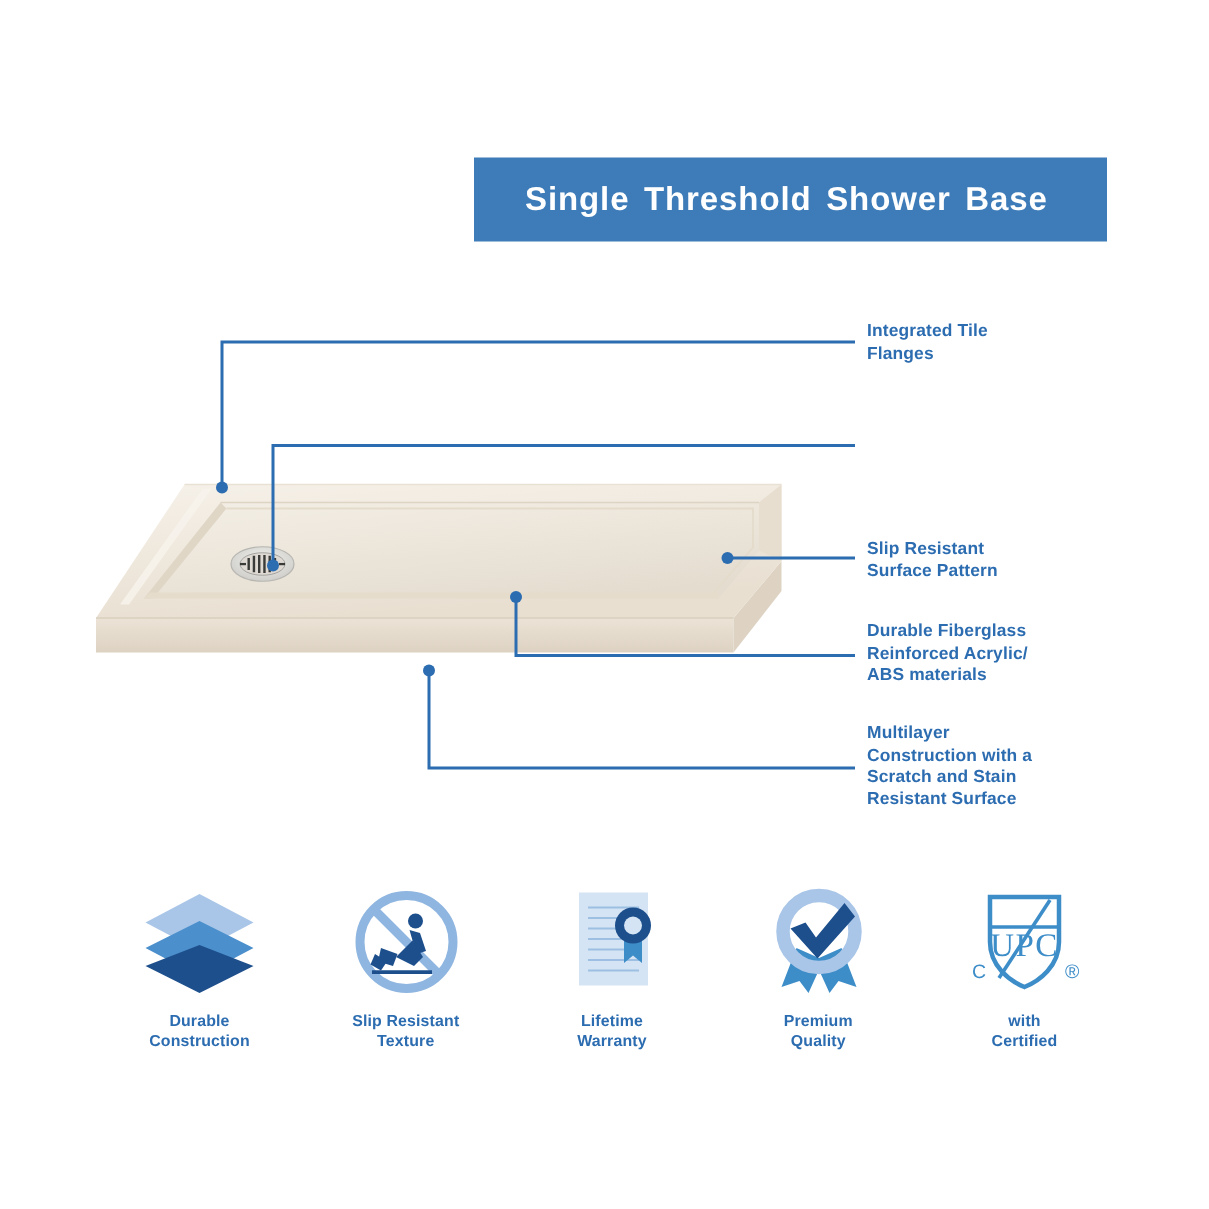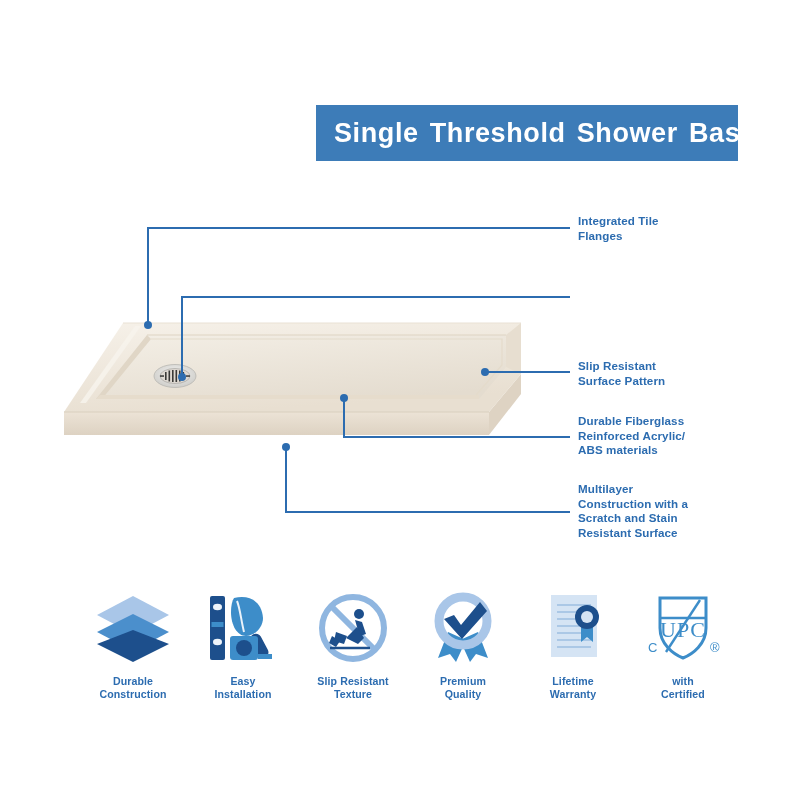--- a/index.html
+++ b/index.html
@@ -13,25 +13,25 @@
   #page{position:relative;width:806px;height:806px;background:#ffffff;}
 
   
   .title-bar{
     position:absolute;left:316px;top:105px;width:422px;height:56px;
     background:#3d7cb8;
     display:flex;align-items:center;
   }
   .title-bar .title-text{
     color:#ffffff;
-    font-size:27px;
+    font-size:22px;
     font-weight:bold;
     letter-spacing:.6px;
     word-spacing:3px;
-    padding-left:18px;
+    padding-left:34px;
     white-space:nowrap;
   }
 
   
   .product{position:absolute;left:55px;top:295px;width:470px;height:185px;}
   .product svg{display:block;width:470px;height:185px;}
 
   
   .callout{
     position:absolute;
@@ -191,42 +191,20 @@
         <svg width="78" height="72" viewBox="0 0 78 72" xmlns="http://www.w3.org/2000/svg">
           <polygon points="39,4 75,23 39,42 3,23" fill="#a9c6e8"></polygon>
           <polygon points="39,22 75,40 39,59 3,40" fill="#4b8fcc"></polygon>
           <polygon points="39,38 75,52 39,70 3,52" fill="#1d4f8c"></polygon>
         </svg>
       </div>
       <div class="cap">Durable
 Construction</div>
     </div>
 
-    <div class="feature">
-      <div class="ico">
-        <svg width="78" height="72" viewBox="0 0 78 72" xmlns="http://www.w3.org/2000/svg">
-
-          <rect x="6" y="4" width="15" height="64" rx="2" fill="#1d4f8c"></rect>
-          <ellipse cx="13.5" cy="15" rx="4.5" ry="3.2" fill="#eef4fa"></ellipse>
-          <ellipse cx="13.5" cy="50" rx="4.5" ry="3.2" fill="#eef4fa"></ellipse>
-          <rect x="7.5" y="30" width="12" height="5" fill="#3d8dc9"></rect>
-
-          <path d="M30,6 C46,2 58,10 59,26 C59,36 50,44 42,44 C33,44 27,33 27,20 C27,14 28,9 30,6 Z" fill="#3d8dc9"></path>
-          <path d="M33,9 C36,16 37,28 40,40" stroke="#eaf2fa" stroke-width="2" fill="none"></path>
-
-          <rect x="50" y="41" width="11" height="26" rx="5.5" fill="#1d4f8c" transform="rotate(-28 55 54)"></rect>
-
-          <rect x="26" y="44" width="28" height="24" rx="3" fill="#3d8dc9"></rect>
-          <circle cx="40" cy="56" r="8" fill="#1d4f8c"></circle>
-          <rect x="54" y="62" width="14" height="5" fill="#3d8dc9"></rect>
-        </svg>
-      </div>
-      <div class="cap">Easy
-Installation</div>
-    </div>
 
     <div class="feature">
       <div class="ico">
         <svg width="78" height="72" viewBox="0 0 78 72" xmlns="http://www.w3.org/2000/svg">
           <circle cx="39" cy="36" r="31" fill="none" stroke="#8fb6e0" stroke-width="6"></circle>
           <line x1="17" y1="14" x2="61" y2="58" stroke="#8fb6e0" stroke-width="6"></line>
           <g fill="#1d4f8c">
             <circle cx="45" cy="22" r="5"></circle>
             <path d="M41,28 L48,30 L52,42 L46,44 L43,35 Z"></path>
             <path d="M43,35 L50,46 L44,52 L32,46 Z"></path>
@@ -238,36 +216,20 @@
           </g>
         </svg>
       </div>
       <div class="cap">Slip Resistant
 Texture</div>
     </div>
 
     <div class="feature">
       <div class="ico">
         <svg width="78" height="72" viewBox="0 0 78 72" xmlns="http://www.w3.org/2000/svg">
-
-          <polygon points="24,40 14,66 26,62 32,70 42,48" fill="#3d8dc9"></polygon>
-          <polygon points="54,40 64,66 52,62 46,70 36,48" fill="#3d8dc9"></polygon>
-
-          <circle cx="39" cy="29" r="24" fill="none" stroke="#a9c6e8" stroke-width="9"></circle>
-
-          <polygon points="20,27 30,23 37,33 56,10 63,19 38,47 Z" fill="#1d4f8c"></polygon>
-        </svg>
-      </div>
-      <div class="cap">Premium
-Quality</div>
-    </div>
-
-    <div class="feature">
-      <div class="ico">
-        <svg width="78" height="72" viewBox="0 0 78 72" xmlns="http://www.w3.org/2000/svg">
           <rect x="17" y="3" width="46" height="62" fill="#d5e4f4"></rect>
           <g stroke="#9dbfe2" stroke-width="1.4">
             <line x1="23" y1="13" x2="57" y2="13"></line>
             <line x1="23" y1="20" x2="57" y2="20"></line>
             <line x1="23" y1="27" x2="57" y2="27"></line>
             <line x1="23" y1="34" x2="57" y2="34"></line>
             <line x1="23" y1="41" x2="57" y2="41"></line>
             <line x1="23" y1="48" x2="57" y2="48"></line>
             <line x1="23" y1="55" x2="57" y2="55"></line>
           </g>
@@ -277,20 +239,36 @@
           <circle cx="53" cy="25" r="12" fill="#1d4f8c"></circle>
           <circle cx="53" cy="25" r="6" fill="#d5e4f4"></circle>
         </svg>
       </div>
       <div class="cap">Lifetime
 Warranty</div>
     </div>
 
     <div class="feature">
       <div class="ico">
+        <svg width="78" height="72" viewBox="0 0 78 72" xmlns="http://www.w3.org/2000/svg">
+
+          <polygon points="24,40 14,66 26,62 32,70 42,48" fill="#3d8dc9"></polygon>
+          <polygon points="54,40 64,66 52,62 46,70 36,48" fill="#3d8dc9"></polygon>
+
+          <circle cx="39" cy="29" r="24" fill="none" stroke="#a9c6e8" stroke-width="9"></circle>
+
+          <polygon points="20,27 30,23 37,33 56,10 63,19 38,47 Z" fill="#1d4f8c"></polygon>
+        </svg>
+      </div>
+      <div class="cap">Premium
+Quality</div>
+    </div>
+
+    <div class="feature">
+      <div class="ico">
         <svg width="86" height="72" viewBox="0 0 86 72" xmlns="http://www.w3.org/2000/svg">
           <path d="M20,6 L66,6 L66,36 C66,52 53,62 43,66 C33,62 20,52 20,36 Z" fill="none" stroke="#3d8dc9" stroke-width="3"></path>
           <line x1="20" y1="26" x2="66" y2="26" stroke="#3d8dc9" stroke-width="2.4"></line>
           <line x1="60" y1="8" x2="26" y2="60" stroke="#3d8dc9" stroke-width="2.4"></line>
           <text x="43" y="45" text-anchor="middle" fill="#3d8dc9" font-family="Liberation Serif, serif" font-size="22" letter-spacing="1">UPC</text>
           <text x="8" y="60" fill="#3d8dc9" font-family="Liberation Sans, sans-serif" font-size="13">C</text>
           <text x="70" y="60" fill="#3d8dc9" font-family="Liberation Sans, sans-serif" font-size="13">®</text>
         </svg>
       </div>
       <div class="cap">with

